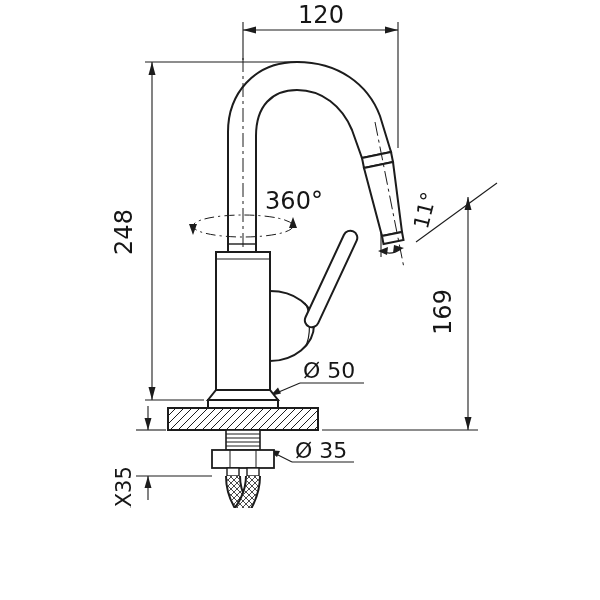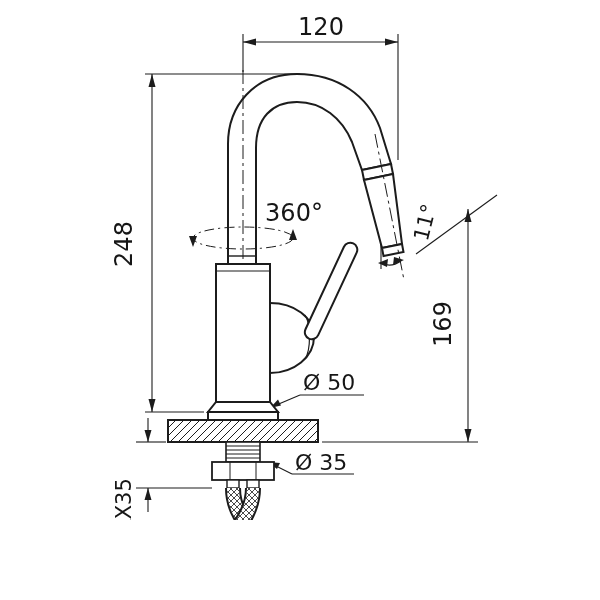--- a/index.html
+++ b/index.html
@@ -1,17 +1,17 @@
 <!DOCTYPE html>
 <html><head>
 <meta charset="utf-8">
 <style>
   html,body{margin:0;padding:0;background:#ffffff;}
   .canvas{width:600px;height:508px;background:#ffffff;position:relative;overflow:hidden;
-          font-family:"DejaVu Sans", sans-serif;margin-top:12px;}
+          font-family:"DejaVu Sans", sans-serif;}
   svg{display:block;}
   text{fill:#161616;font-family:"DejaVu Sans", sans-serif;}
   .dimtxt{font-size:24px;}
   .smalltxt{font-size:22px;}
   .tinytxt{font-size:21px;}
 </style>
 </head>
 <body>
 
 <div class="canvas">

